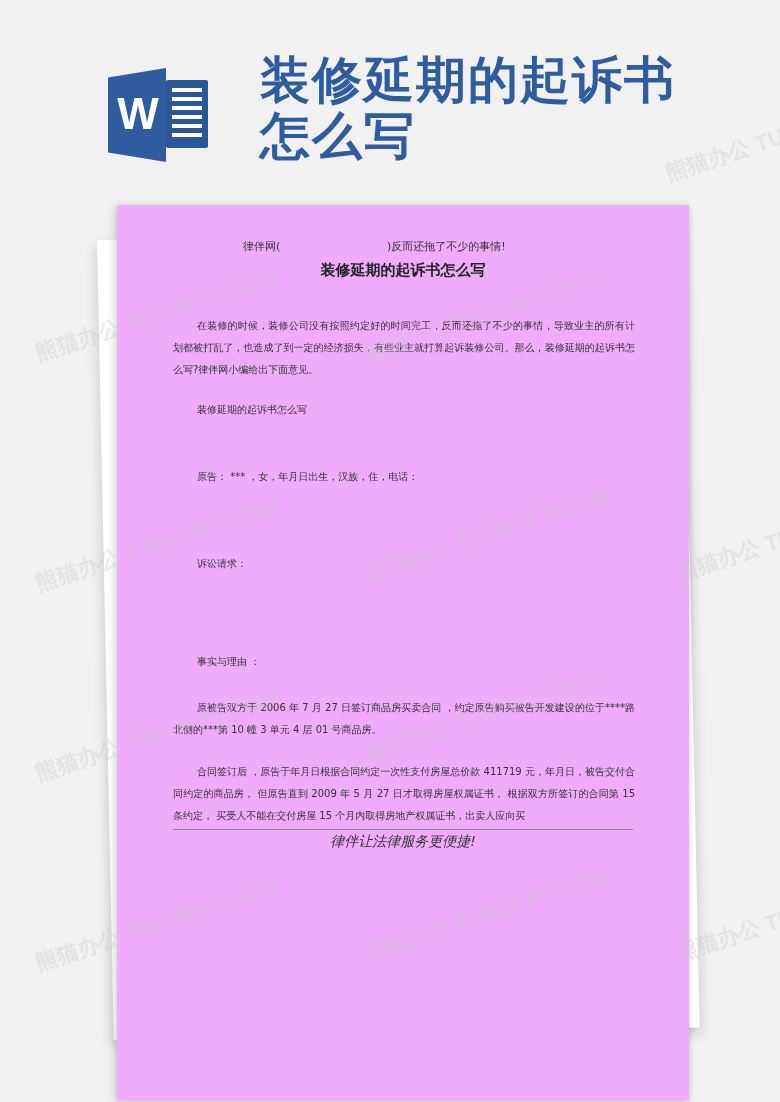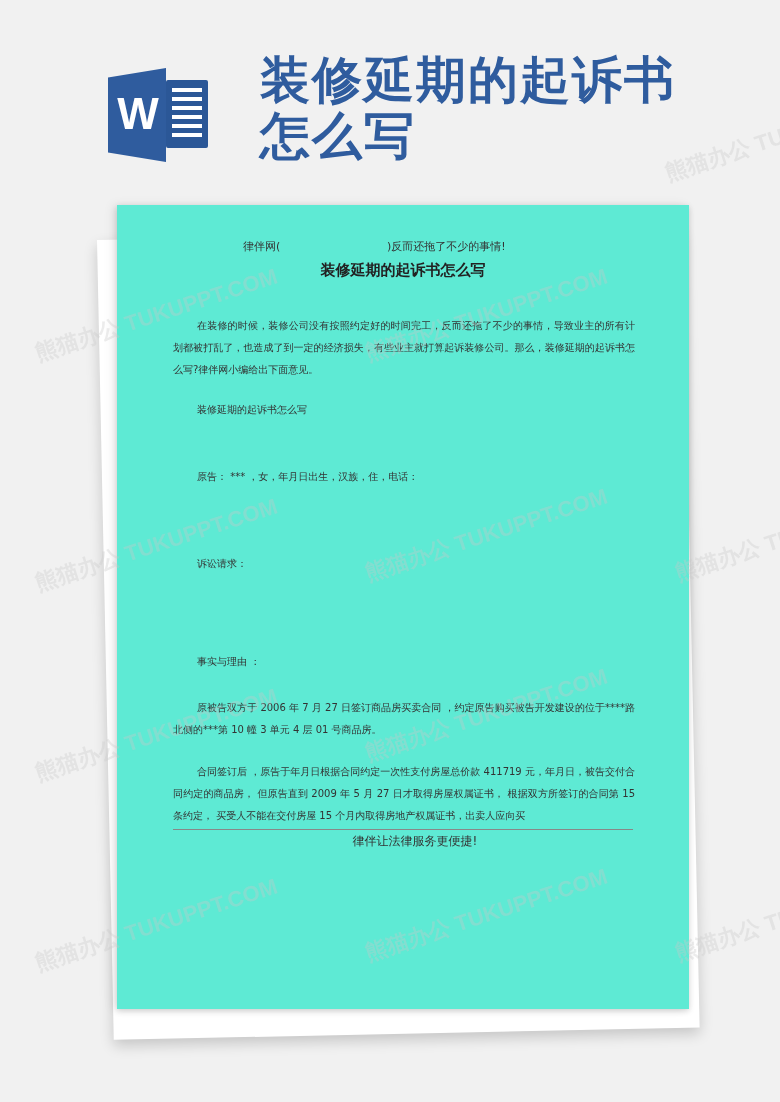--- a/index.html
+++ b/index.html
@@ -95,22 +95,22 @@
     background: #ffffff;
     box-shadow: 0 6px 14px rgba(0,0,0,0.18);
     transform: rotate(-1.2deg);
     transform-origin: left top;
   }
   .page-main {
     position: absolute;
     left: 117px;
     top: 205px;
     width: 572px;
-    height: 804px;
-    background: #5eead4;
+    height: 895px;
+    background: #f0abfc;
     box-shadow: 0 2px 6px rgba(0,0,0,0.16), -4px 0 10px rgba(0,0,0,0.08);
   }
   .doc-text {
     position: absolute;
     left: 56px;
     width: 460px;
     color: #333333;
     font-size: 10px;
     line-height: 22px;
   }
@@ -151,25 +151,26 @@
     position: absolute;
     left: 56px;
     top: 624px;
     width: 460px;
     height: 0;
     border-top: 1px solid #888;
   }
   .footer-text {
     position: absolute;
     top: 628px;
-    left: 12px;
+    left: 0;
     width: 572px;
     text-align: center;
-    font-size: 12px;
+    font-size: 14px;
     color: #333;
+    font-style: italic;
   }
 </style>
 </head>
 <body>
 
 <div class="word-logo">
   <div class="doc">
     <div class="line" style="top:8px"></div>
     <div class="line" style="top:17px"></div>
     <div class="line" style="top:26px"></div>

